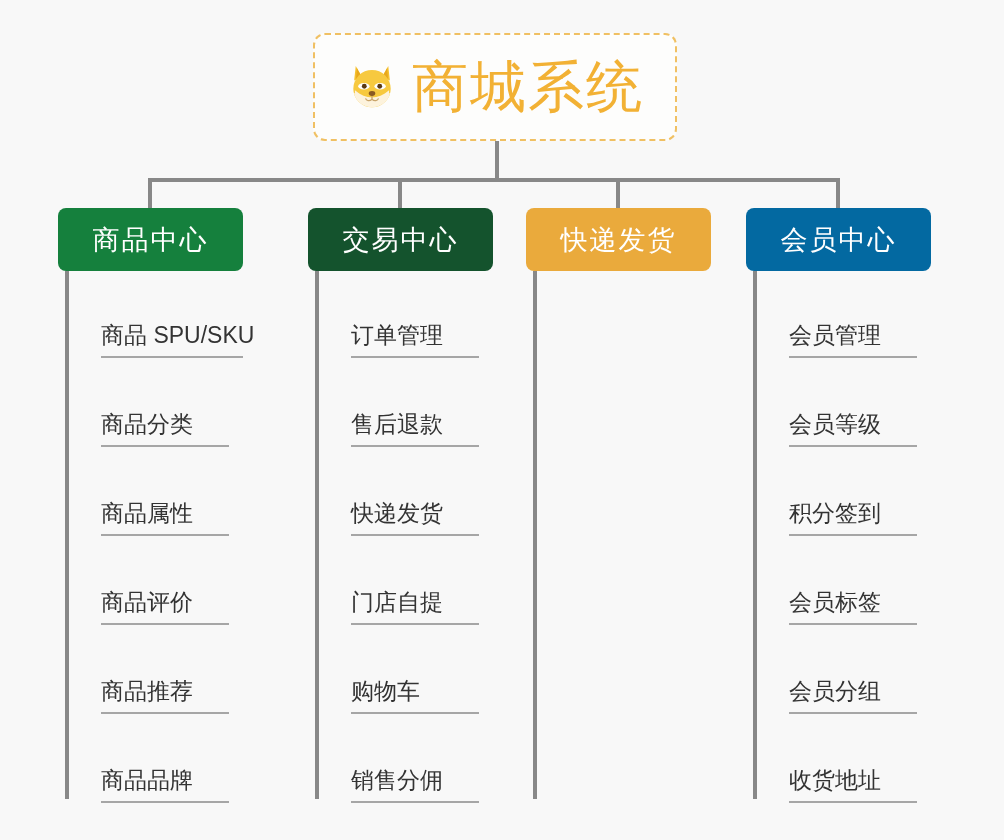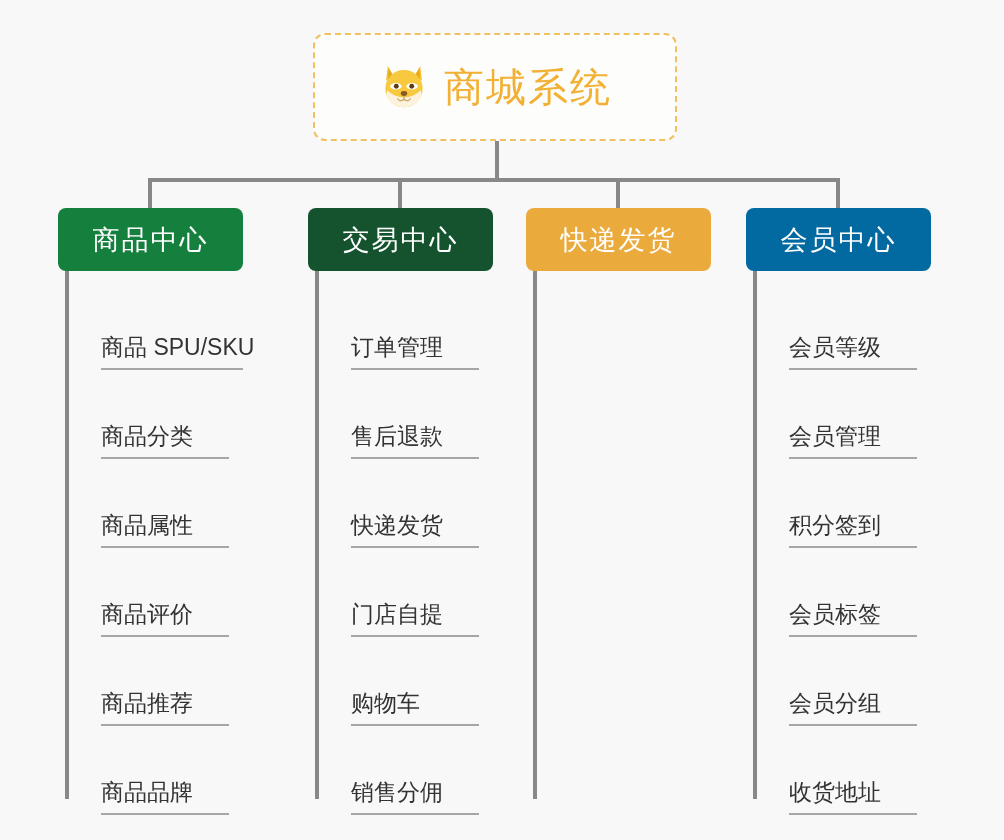--- a/index.html
+++ b/index.html
@@ -18,21 +18,21 @@
     left:313px;top:33px;
     width:364px;height:108px;
     box-sizing:border-box;
     background:#fdfdfc;
     border:2px dashed #f0c063;
     border-radius:12px;
     display:flex;align-items:center;justify-content:center;
     gap:14px;
   }
   .root-title{
-    font-size:40px;
+    font-size:56px;
     color:#f2b134;
     letter-spacing:2px;
     line-height:1;
   }
   .dog-icon{width:52px;height:52px;display:block;flex:0 0 auto;}
 
   
   .conn{position:absolute;background:#888;}
   .stem-root{left:495px;top:141px;width:4px;height:40px;}
   .bus{left:150px;top:178px;width:688px;height:4px;}
@@ -48,21 +48,21 @@
     font-size:27px;
     letter-spacing:2px;
     box-sizing:border-box;
   }
   .spine{
     position:absolute;
     left:7px;top:63px;
     width:4px;
     background:#888;
   }
-  .leaves{position:relative;margin-top:16px;}
+  .leaves{position:relative;margin-top:4px;}
   .leaf{
     position:relative;
     height:89px;
     box-sizing:border-box;
     display:flex;
     align-items:flex-end;
     padding-left:43px;
     padding-bottom:6px;
   }
   .leaf-label{
@@ -172,26 +172,26 @@
         </div>
         <div class="spine" style="height: 528px;"></div>
       </div>
       <div class="branch" style="left: 746px; width: 185px;">
         <div class="branch-head" style="background: #0369a1; justify-content: center;">
           <span>会员中心</span>
         </div>
         <div class="spine" style="height: 528px;"></div>
         <div class="leaves">
           <div class="leaf">
+            <span class="leaf-label">会员管理</span>
+          </div>
+          <div class="leaf">
             <span class="leaf-label">会员等级</span>
           </div>
           <div class="leaf">
-            <span class="leaf-label">会员管理</span>
-          </div>
-          <div class="leaf">
             <span class="leaf-label">积分签到</span>
           </div>
           <div class="leaf">
             <span class="leaf-label">会员标签</span>
           </div>
           <div class="leaf">
             <span class="leaf-label">会员分组</span>
           </div>
           <div class="leaf">
             <span class="leaf-label">收货地址</span>

